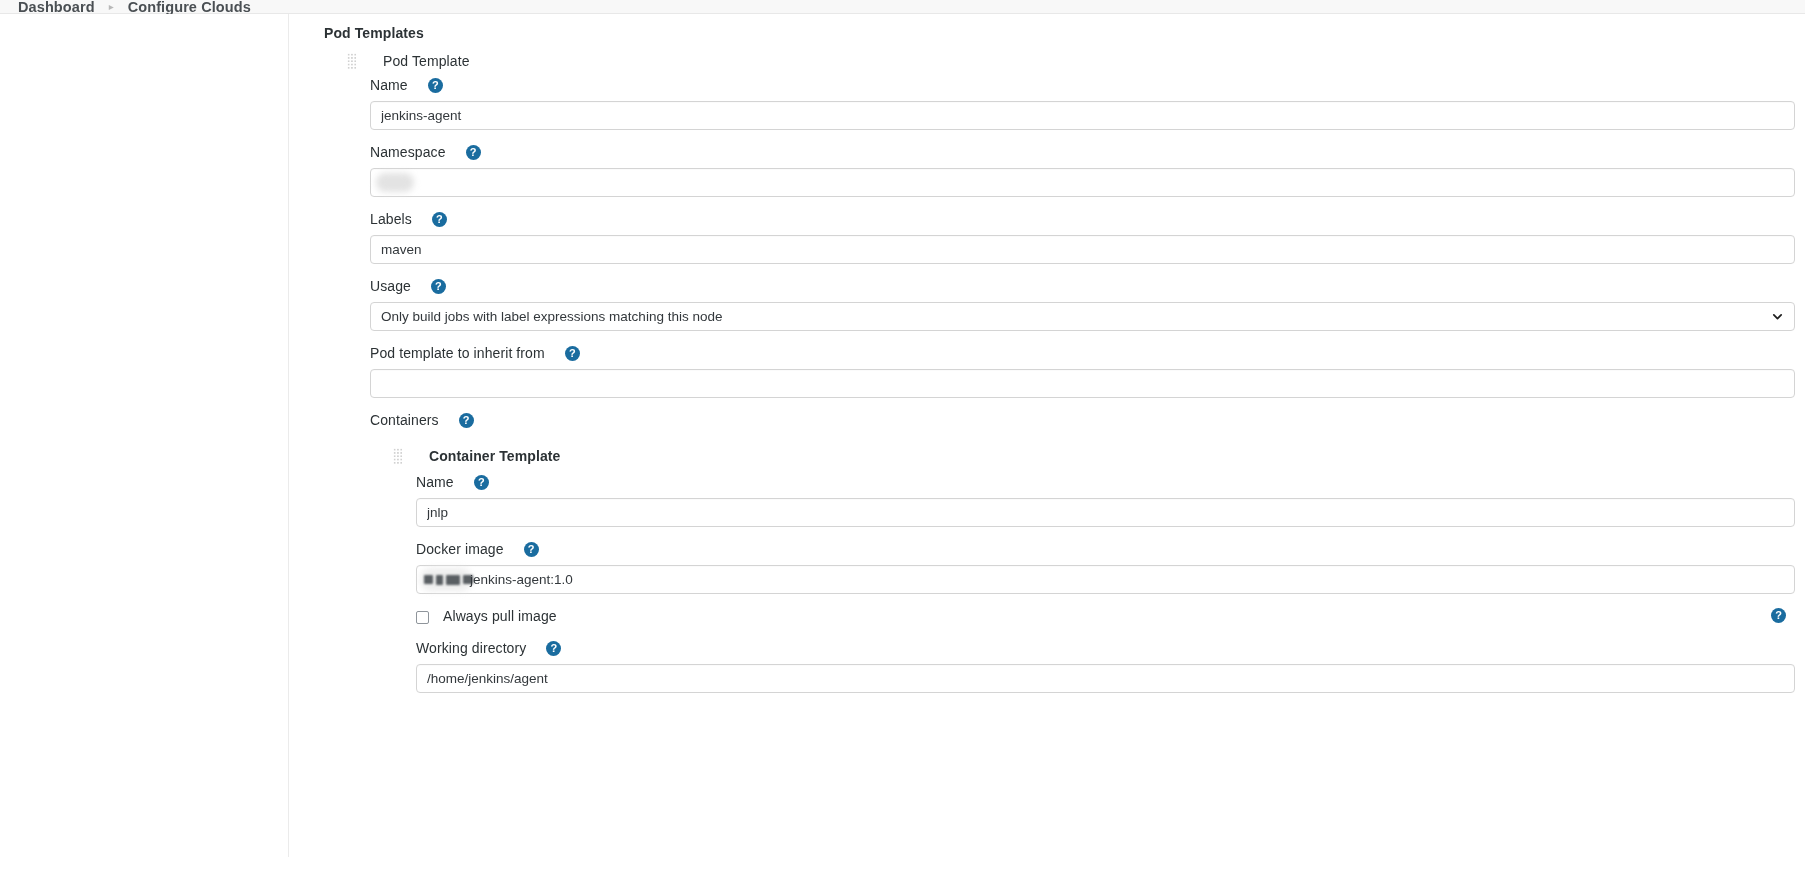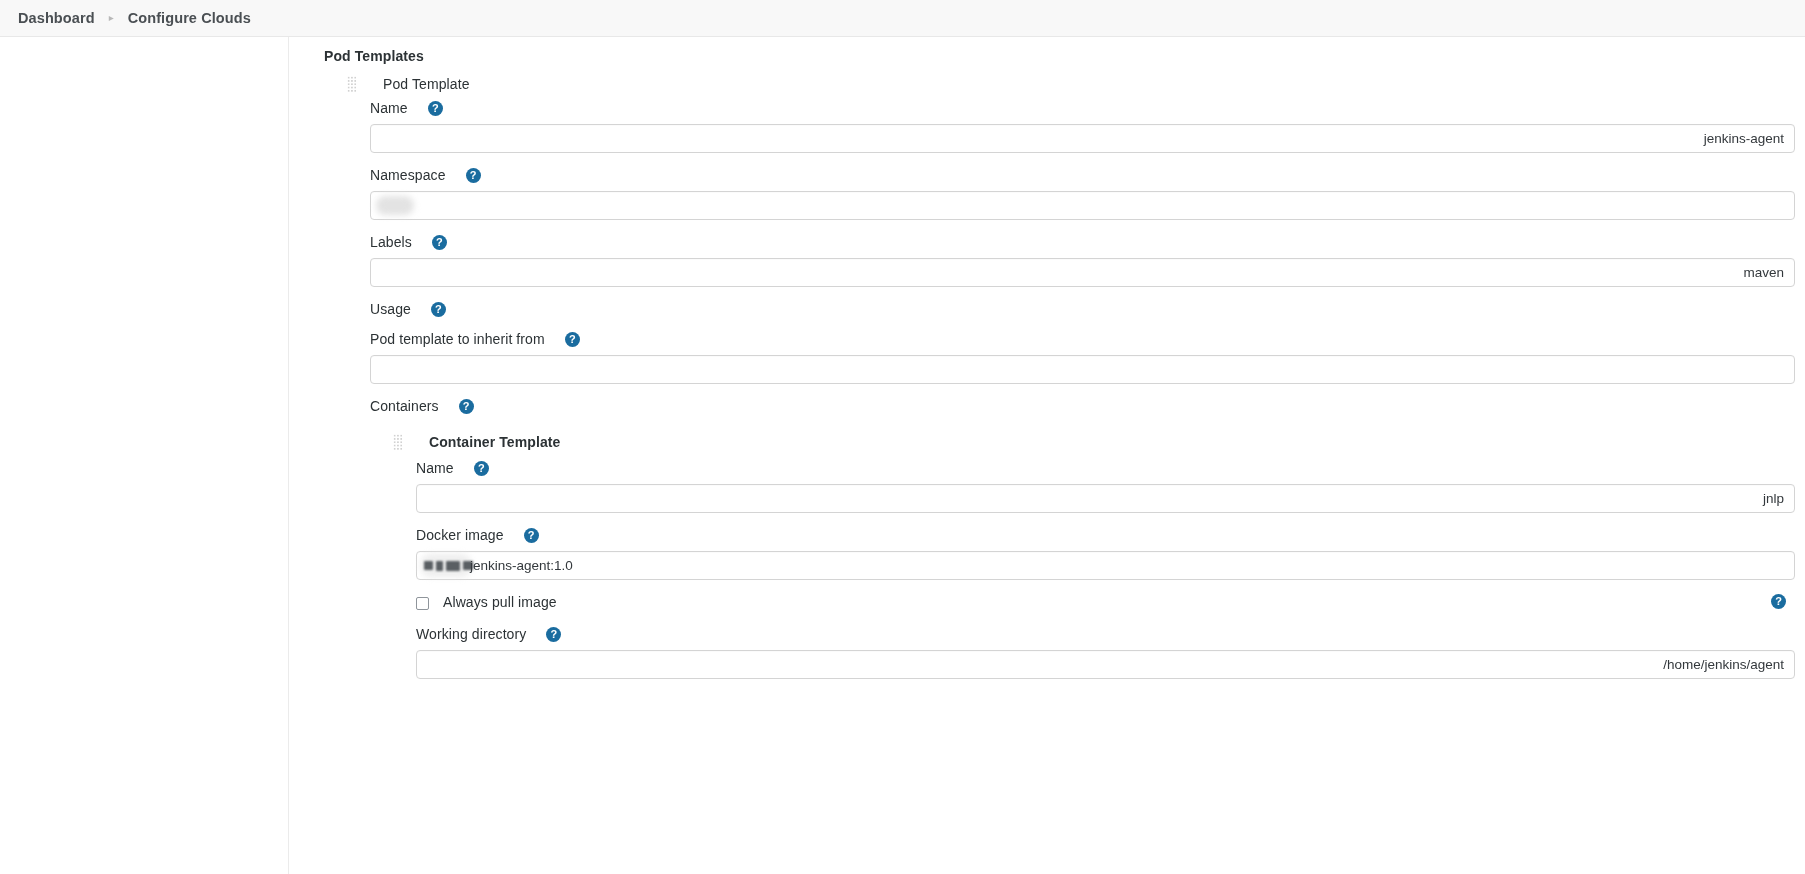--- a/index.html
+++ b/index.html
@@ -12,21 +12,21 @@
     height: 874px;
     font-family: "Liberation Sans", sans-serif;
     font-size: 14px;
     color: #2c3235;
     overflow: hidden;
     position: relative;
   }
 
   
   .breadcrumb-bar {
-    height: 37px;
+    height: 14px;
     background: #f8f8f8;
     border-bottom: 1px solid #e8e8e8;
     display: flex;
     align-items: center;
     padding-left: 18px;
     box-sizing: border-box;
   }
   .crumb {
     font-size: 14.5px;
     font-weight: bold;
@@ -145,21 +145,20 @@
     box-sizing: border-box;
     border: 1px solid #d4d4d4;
     border-radius: 4px;
     background: #ffffff;
     padding: 0 10px;
     font-family: "Liberation Sans", sans-serif;
     font-size: 13.5px;
     color: #33383c;
     outline: none;
     box-shadow: 0 1px 1px rgba(0,0,0,0.02) inset;
-    text-align: right;
   }
   .text-input::placeholder { color: #9aa0a6; }
 
   
   .input-wrap { position: relative; }
   .redact-blob {
     position: absolute;
     left: 6px;
     top: 5px;
     height: 19px;
@@ -321,20 +320,26 @@
             <span class="field-label">Labels</span>
             <span class="help-icon">?</span>
           </div>
           <input class="text-input" type="text" value="maven" style="">
         </div>
 
         <div class="field">
           <div class="field-label-row">
             <span class="field-label">Usage</span>
             <span class="help-icon">?</span>
+          </div>
+          <div class="select-wrap">
+            <div class="select-input">Only build jobs with label expressions matching this node</div>
+            <svg class="select-chevron" viewBox="0 0 12 12">
+              <path d="M2 4.2 L6 8.2 L10 4.2" stroke="#1f1f1f" stroke-width="1.9" fill="none" stroke-linecap="round" stroke-linejoin="round"></path>
+            </svg>
           </div>
         </div>
 
         <div class="field">
           <div class="field-label-row">
             <span class="field-label">Pod template to inherit from</span>
             <span class="help-icon">?</span>
           </div>
           <input class="text-input" type="text" value="" style="">
         </div>

